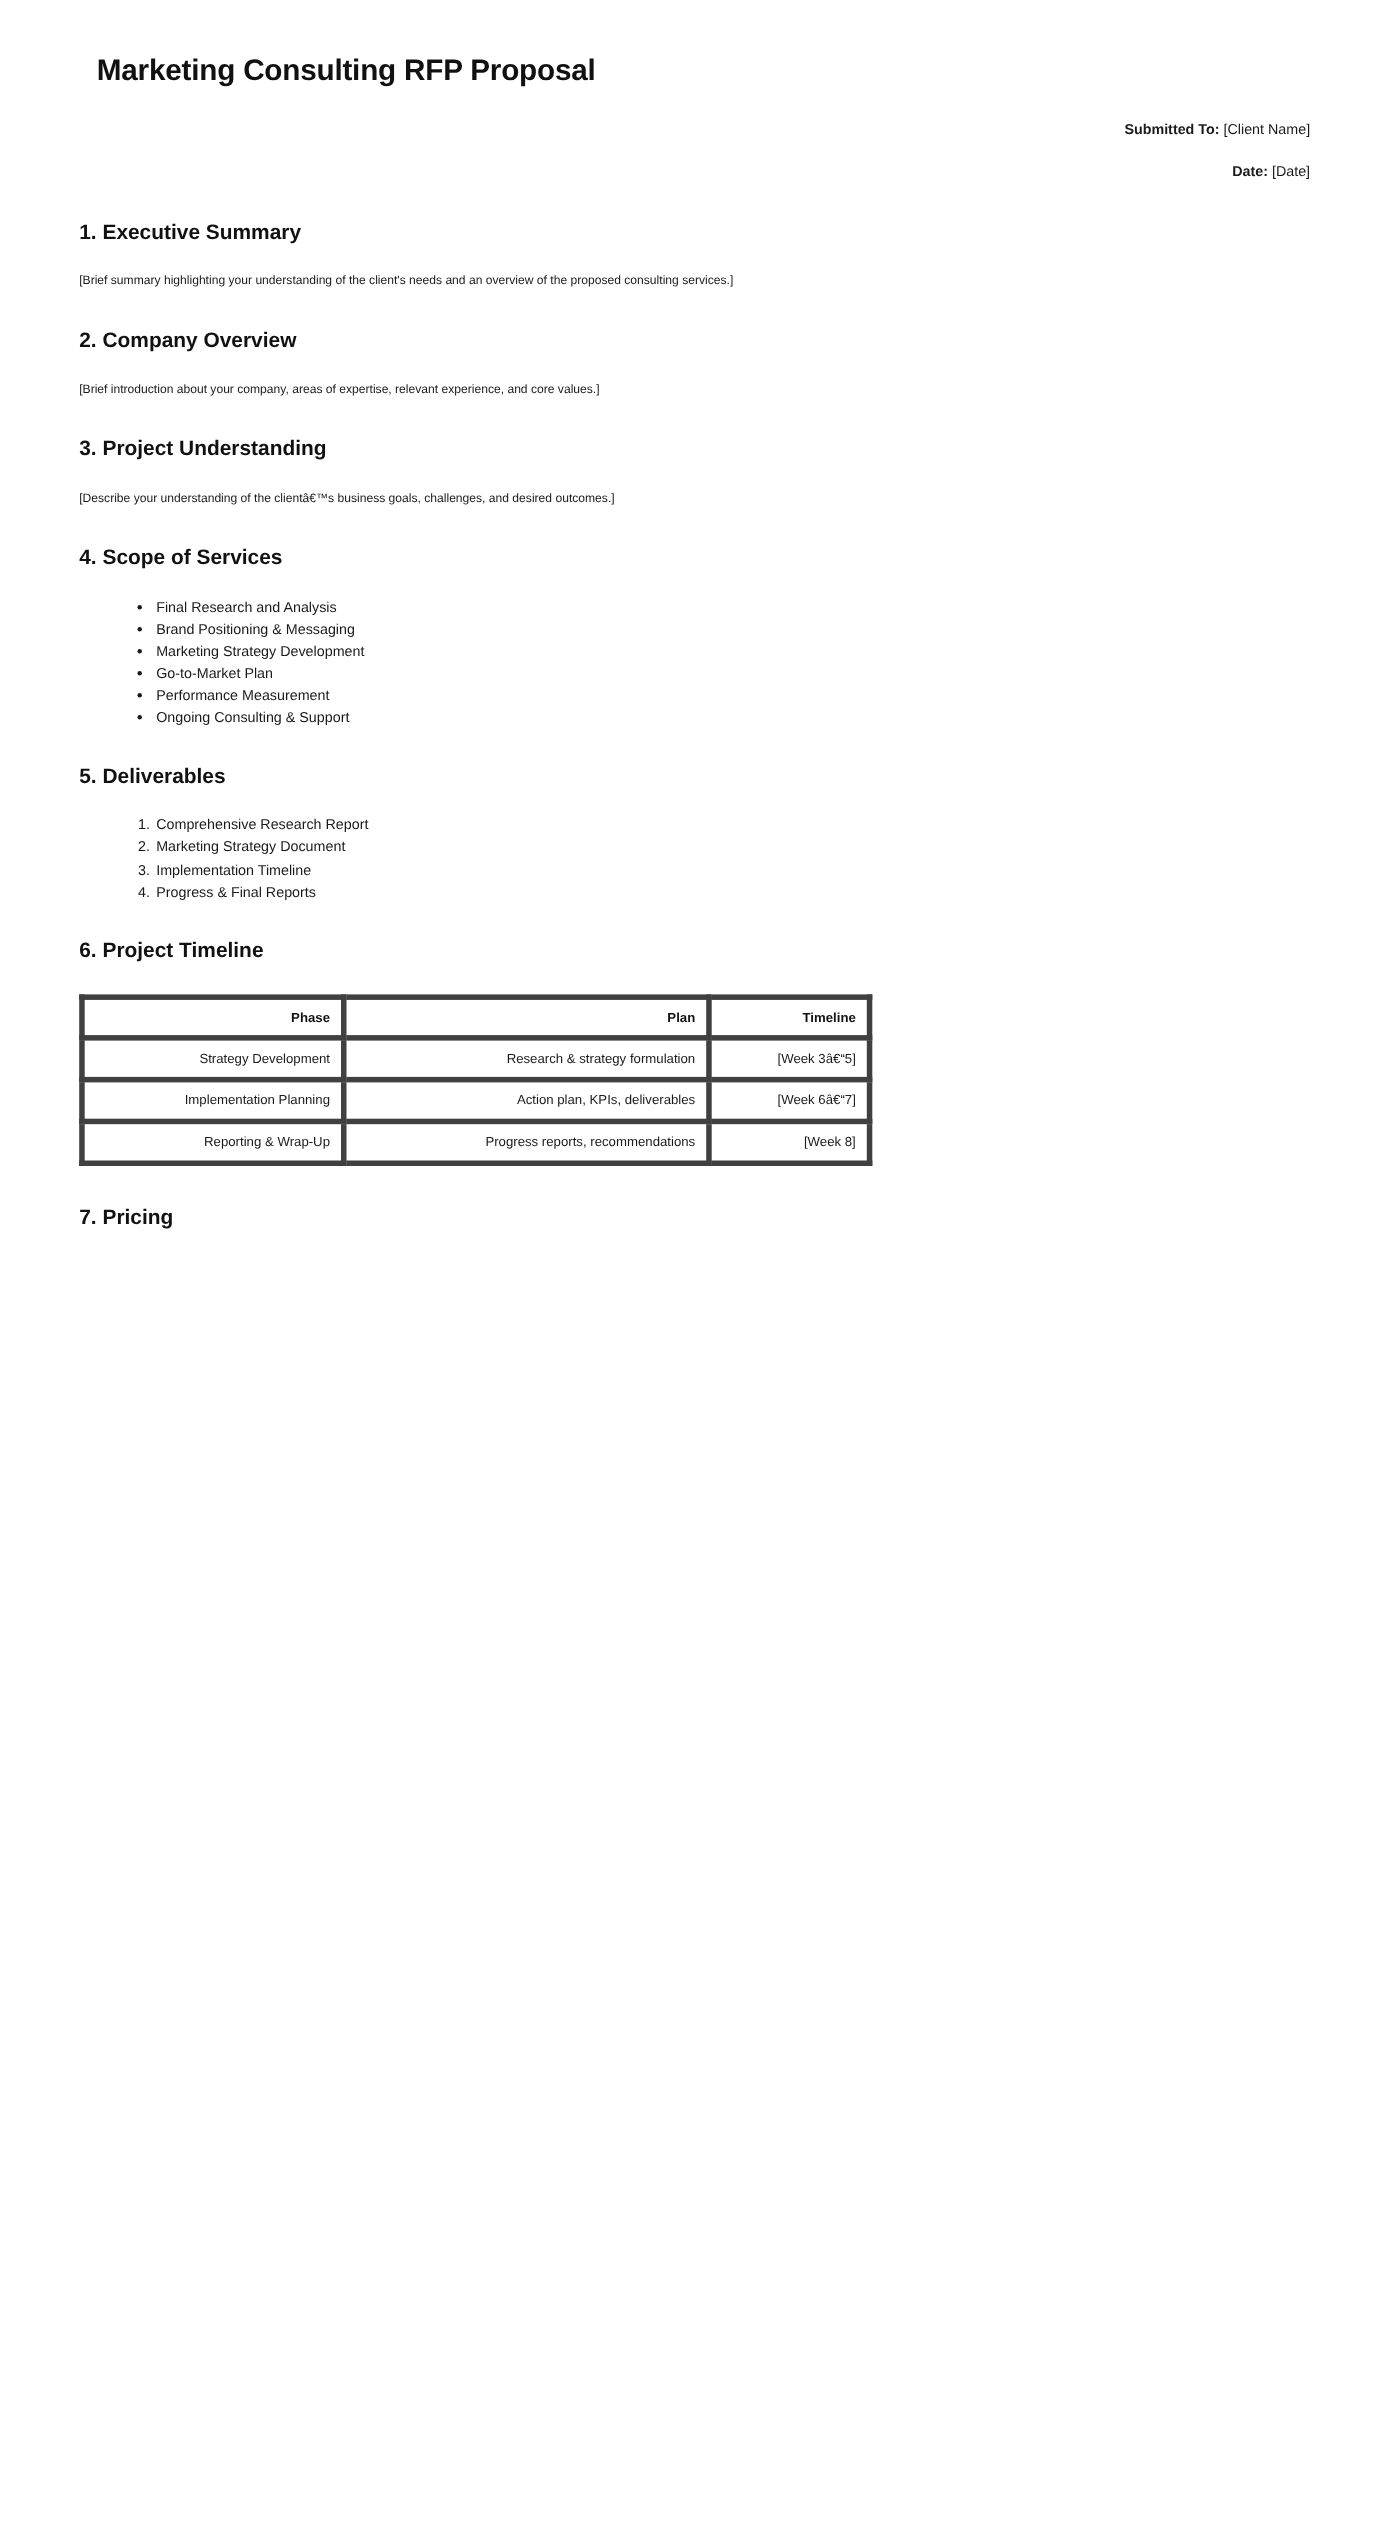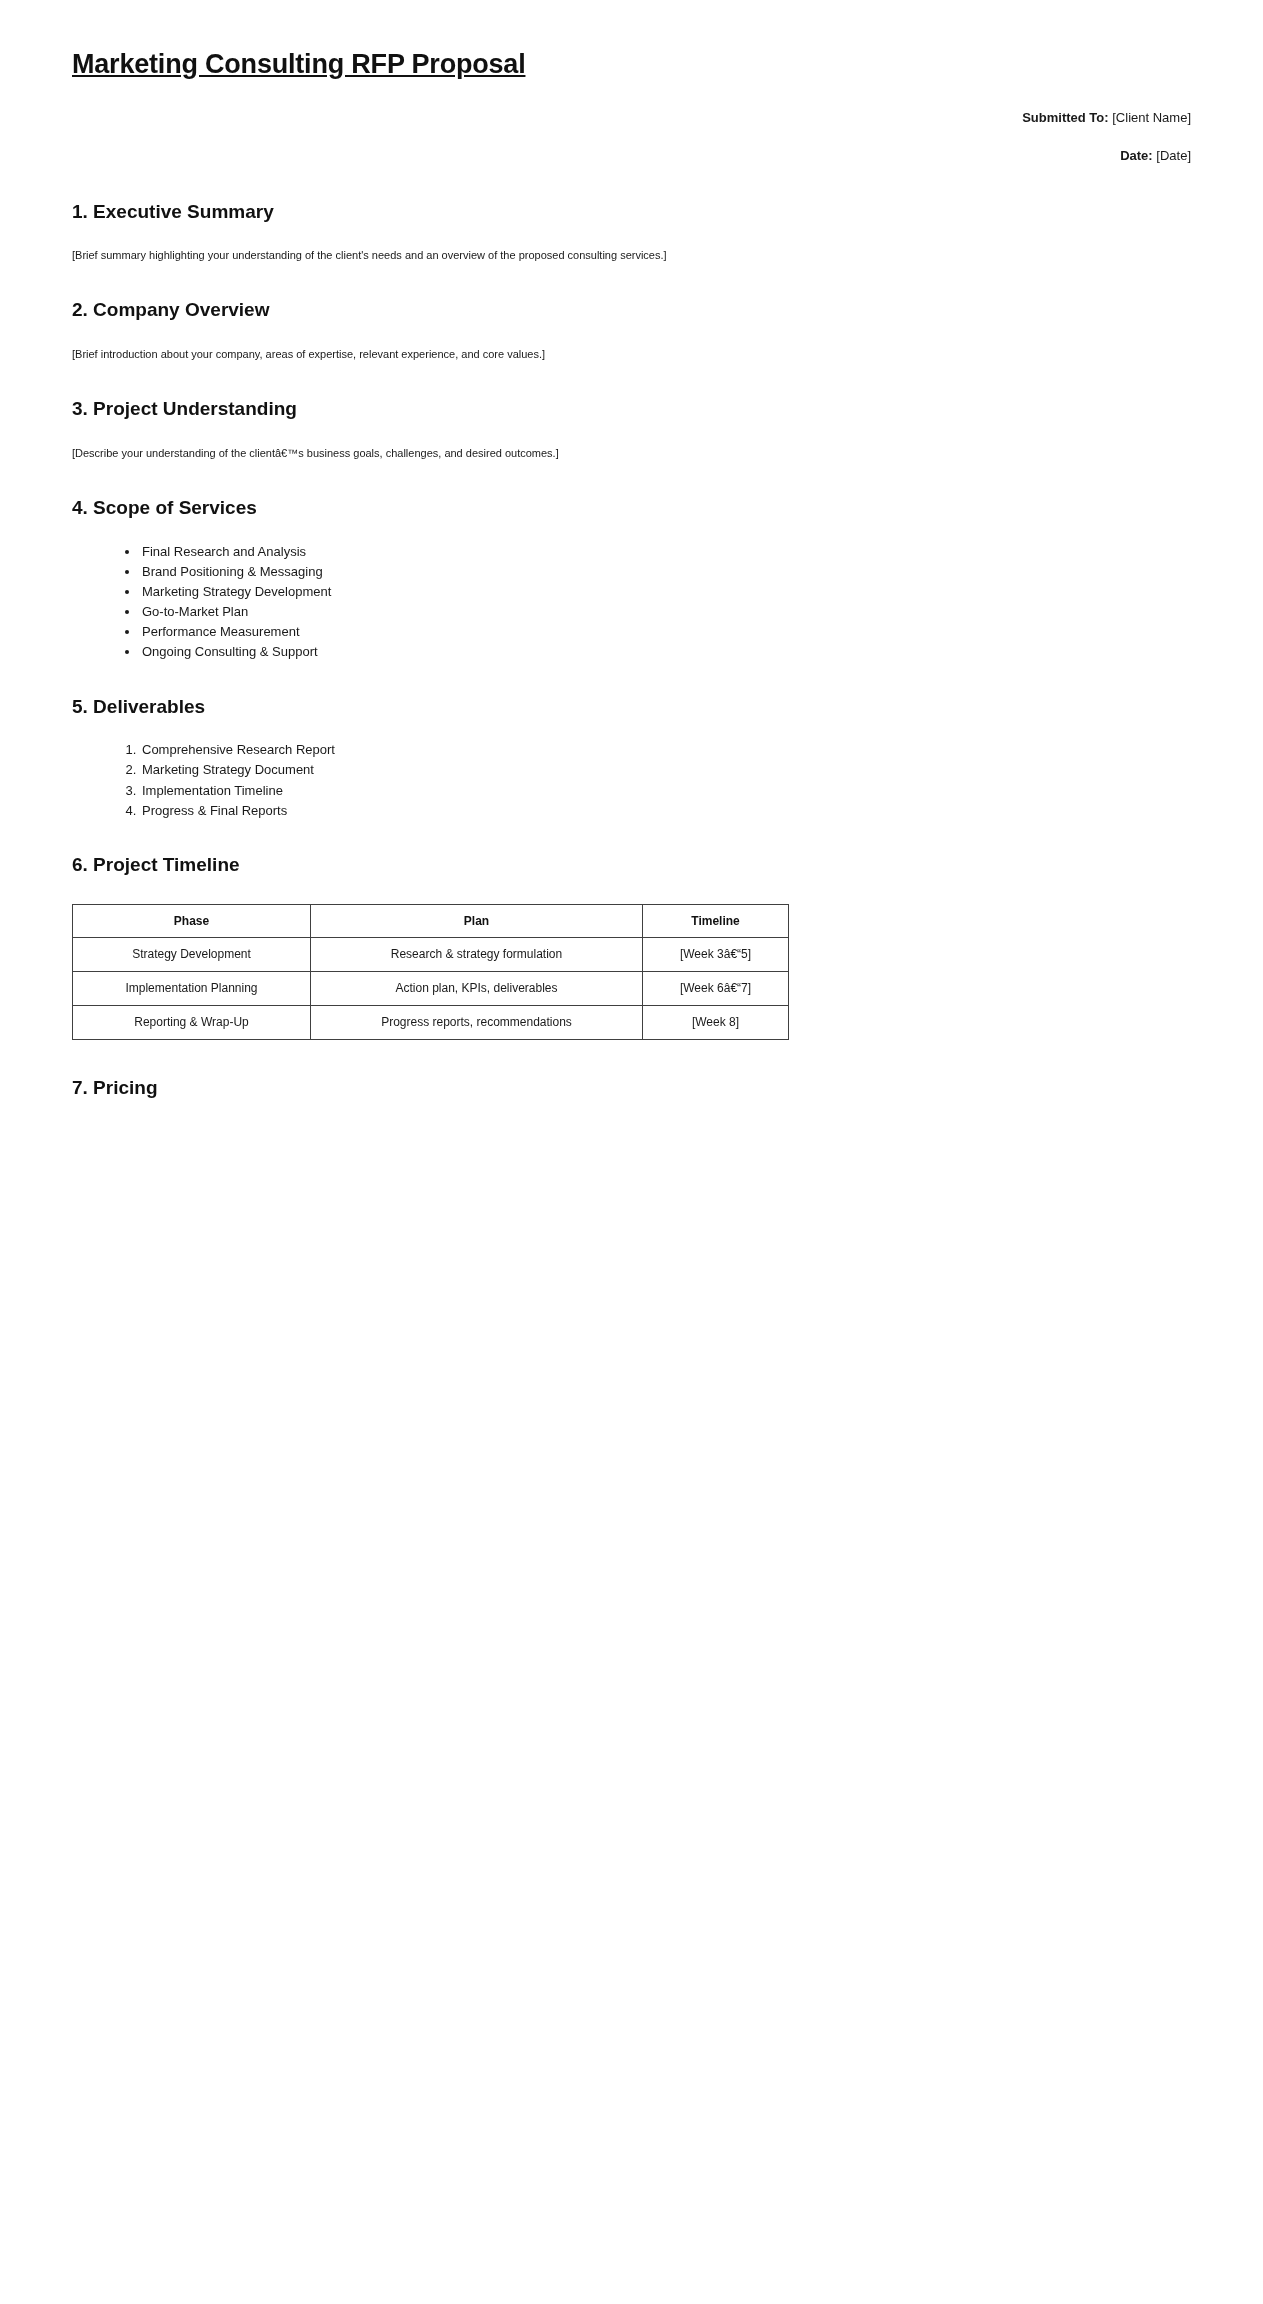--- a/index.html
+++ b/index.html
@@ -27,24 +27,23 @@
   }
 
   .doc-body {
     padding: 48px 72px 0 72px;
   }
 
   .doc-title {
     font-size: 27px;
     font-weight: bold;
     letter-spacing: -0.2px;
-    margin: 0 0 26px 0;
+    margin: 0 0 26px 16px;
     line-height: 1.25;
     color: #111111;
-    text-decoration: underline;
   }
 
   .meta-line {
     font-size: 13px;
     line-height: 1.5;
     margin: 0 0 19px 0;
     color: #1a1a1a;
     text-align: right;
   }
   .meta-line .meta-label {
@@ -80,23 +79,23 @@
 
   table.timeline-table {
     border-collapse: collapse;
     margin: 26px 0 0 0;
     width: 716px;
     font-size: 12px;
     table-layout: fixed;
   }
   table.timeline-table th,
   table.timeline-table td {
-    border: 1px solid #404040;
+    border: 5px solid #404040;
     padding: 8px 10px;
-    text-align: center;
+    text-align: right;
     vertical-align: middle;
     line-height: 1.4;
     color: #1a1a1a;
   }
   table.timeline-table th {
     font-weight: bold;
     color: #111111;
   }
   table.timeline-table col.col-phase   { width: 238px; }
   table.timeline-table col.col-tasks   { width: 332px; }

